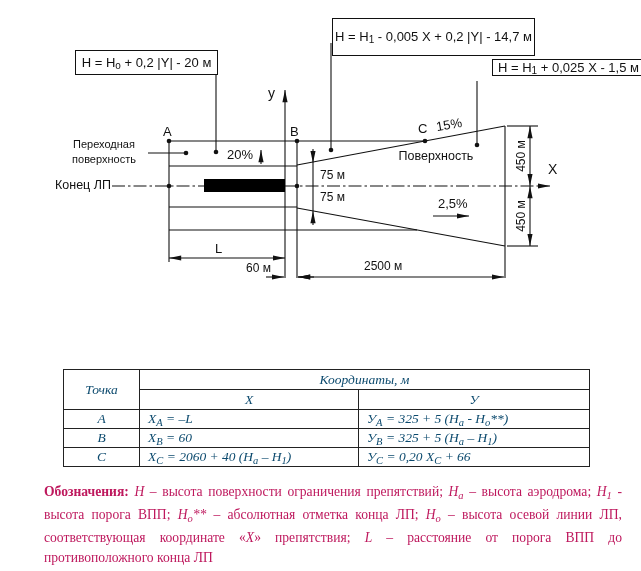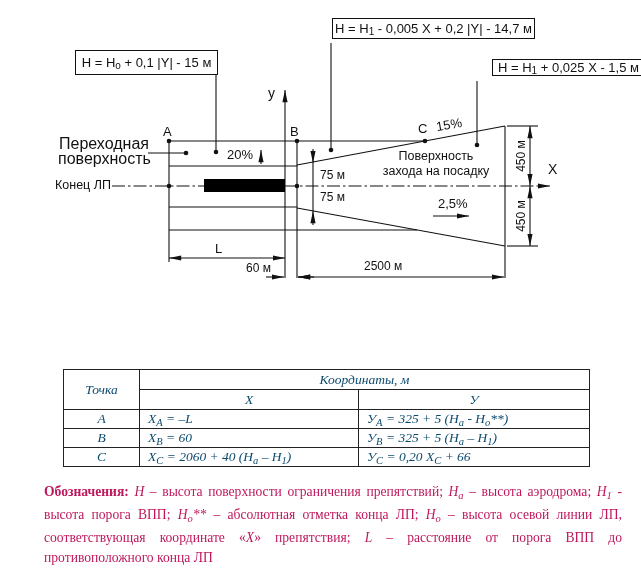--- a/index.html
+++ b/index.html
@@ -89,37 +89,36 @@
       <circle cx="169" cy="186" r="2.3"></circle>
       <circle cx="297" cy="186" r="2.3"></circle>
       <circle cx="216" cy="152" r="2.3"></circle>
       <circle cx="331" cy="150" r="2.3"></circle>
       <circle cx="477" cy="145" r="2.3"></circle>
       <circle cx="186" cy="153" r="2.3"></circle>
     </g>
   </svg>
 
   <div class="fbox" style="left:75px;top:50px;width:143px;height:25px;">
-    <span><span>H = H</span><span class="fs">о</span><span> + 0,1 |Y| - 15 м</span></span>
+    <span><span>H = H</span><span class="fs">о</span><span> + 0,2 |Y| - 20 м</span></span>
   </div>
-  <div class="fbox" style="left:332px;top:18px;width:203px;height:21px;">
+  <div class="fbox" style="left:332px;top:18px;width:203px;height:38px;">
     <span><span>H = H</span><span class="fs">1</span><span> - 0,005 X + 0,2 |Y| - 14,7 м</span></span>
   </div>
   <div class="fbox" style="left:492px;top:59px;width:153px;height:17px;">
     <span><span>H = H</span><span class="fs">1</span><span> + 0,025 X - 1,5 м</span></span>
   </div>
 
-  <div class="lbl c2" style="left:58px;top:137px;width:92px;font-size:16px;">
+  <div class="lbl c2" style="left:58px;top:137px;width:92px;font-size:11px;">
     <div>Переходная</div>
     <div>поверхность</div>
   </div>
   <div class="lbl" style="left:55px;top:178px;font-size:12.5px;">Конец ЛП</div>
   <div class="lbl c2" style="left:368px;top:149px;width:136px;font-size:12.5px;">
     <div>Поверхность</div>
-    <div>захода на посадку</div>
   </div>
 
   <div class="lbl" style="left:227px;top:147px;font-size:13px;">20%</div>
   <div class="lbl rotm11" style="left:436px;top:117px;font-size:13px;">15%</div>
   <div class="lbl" style="left:438px;top:196px;font-size:13px;">2,5%</div>
 
   <div class="lbl" style="left:163px;top:124px;font-size:13px;">A</div>
   <div class="lbl" style="left:290px;top:124px;font-size:13px;">B</div>
   <div class="lbl" style="left:418px;top:121px;font-size:13px;">C</div>
 

